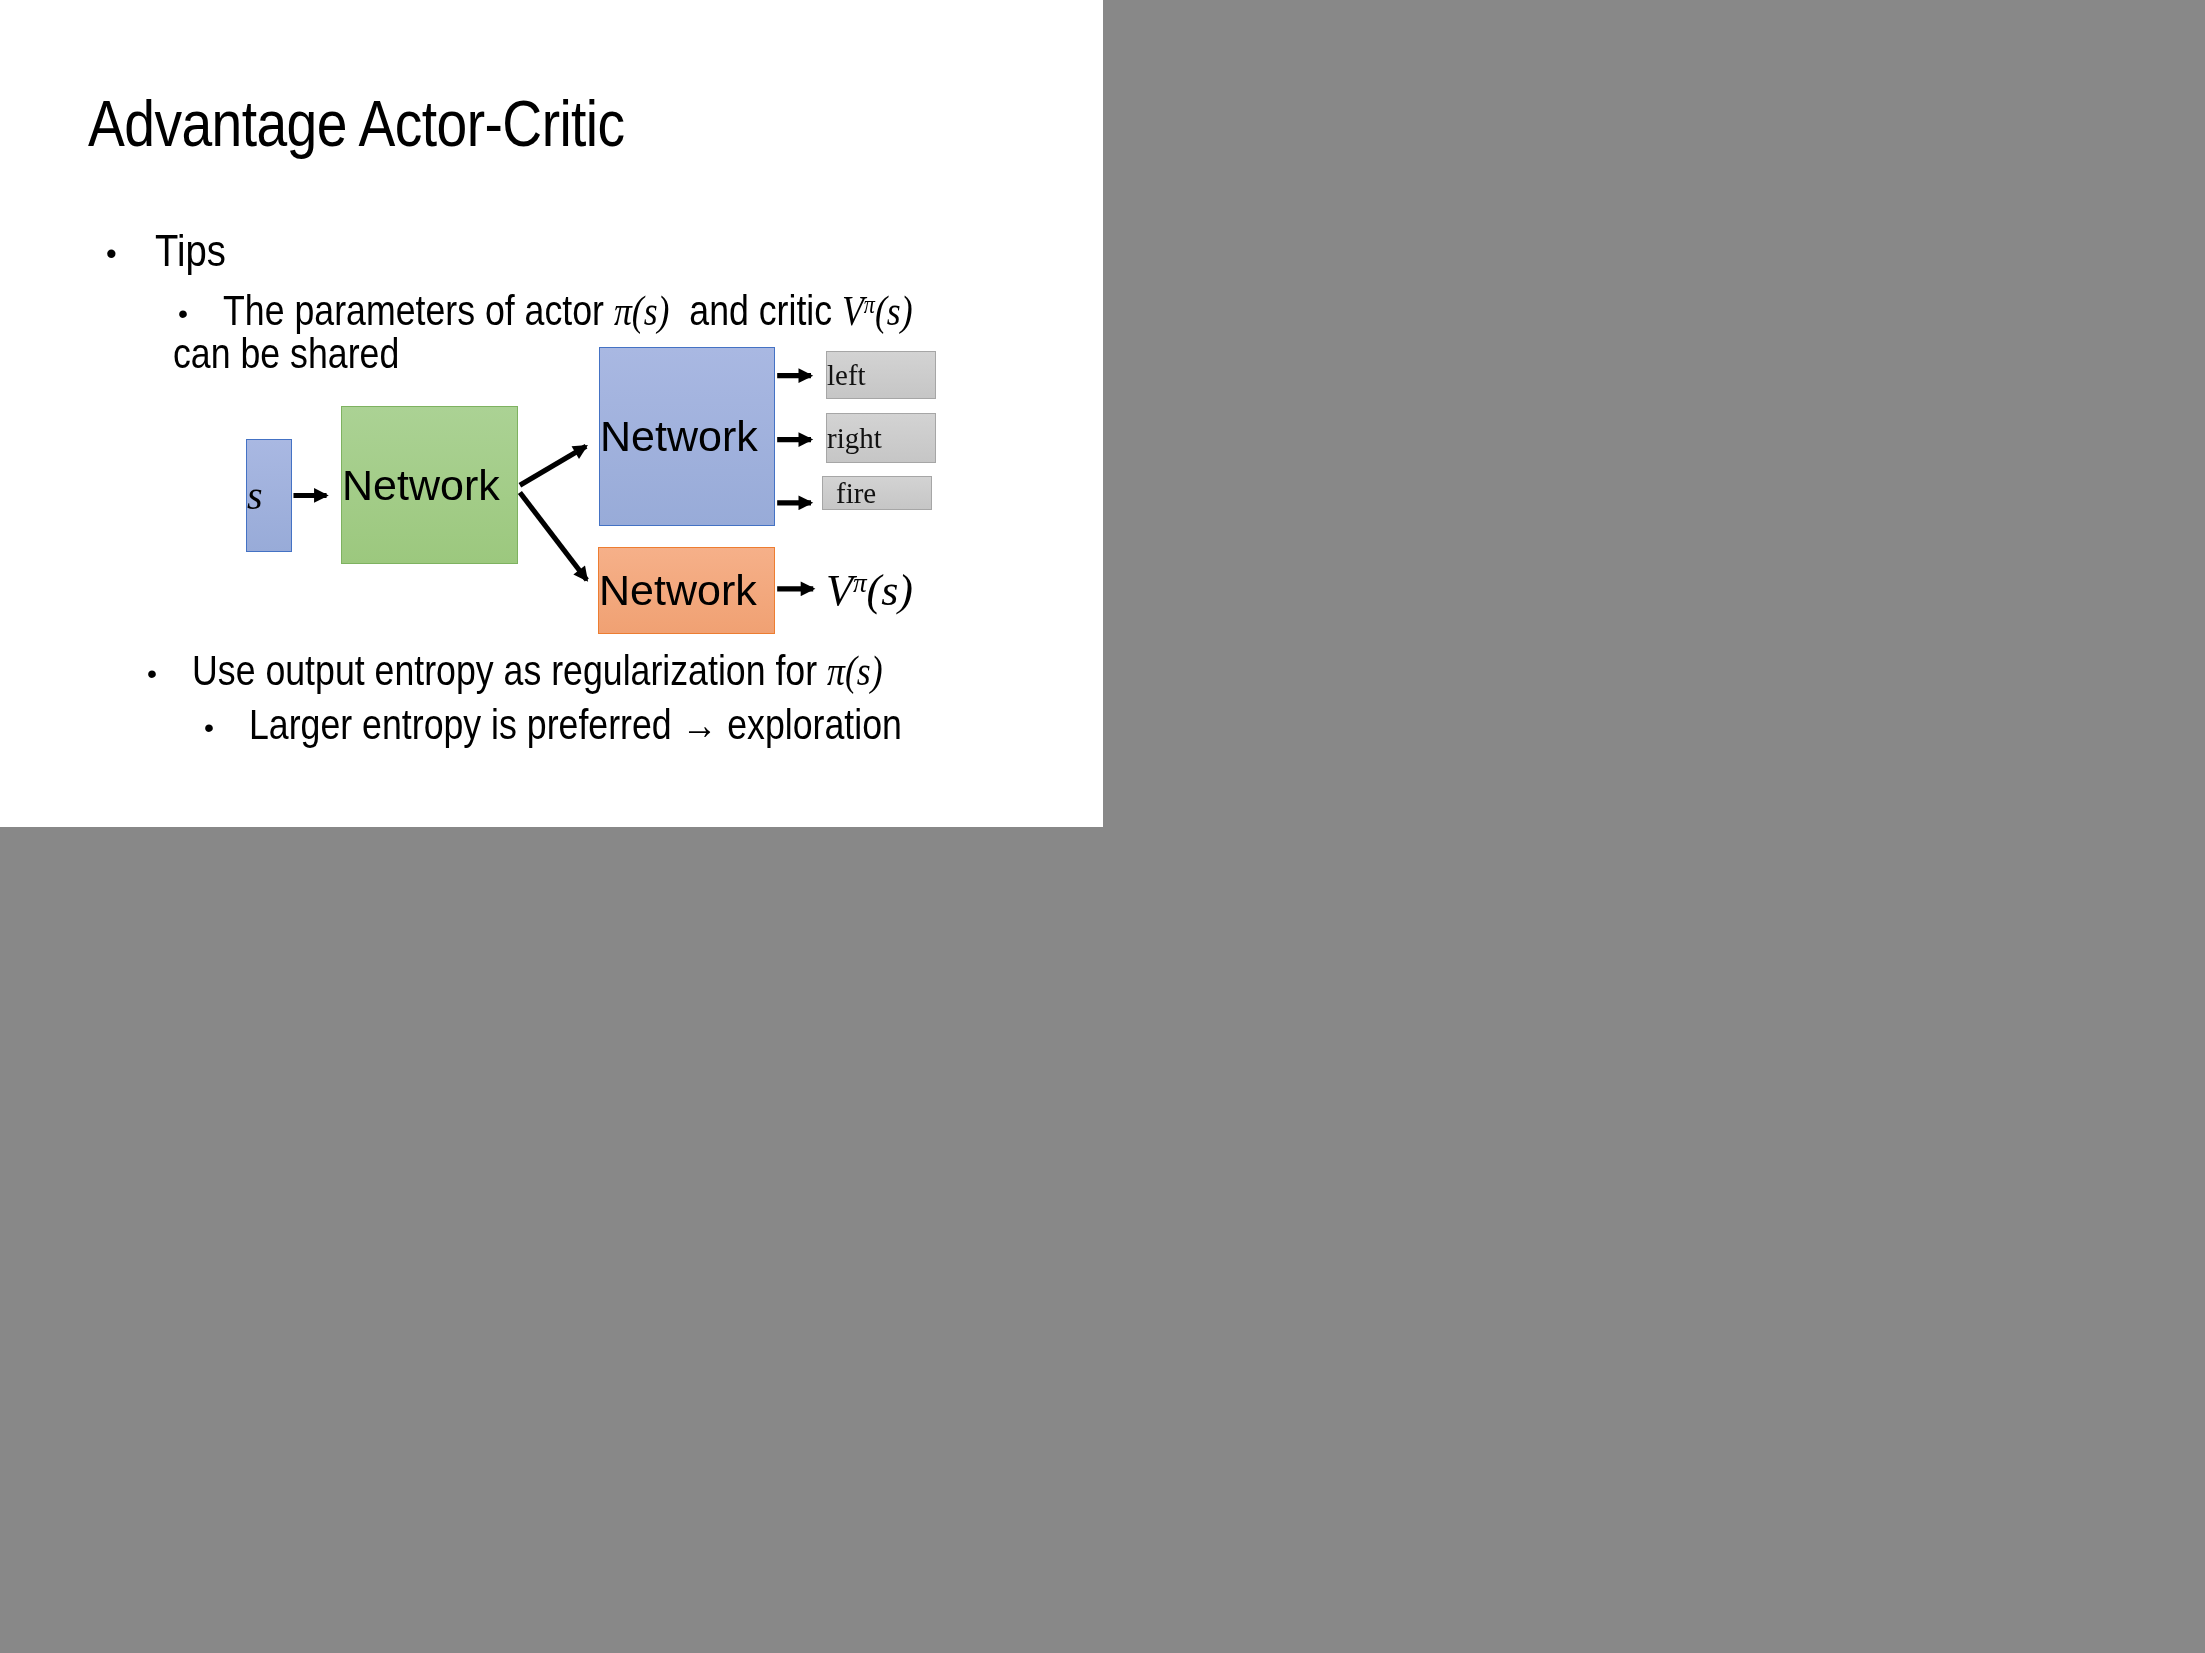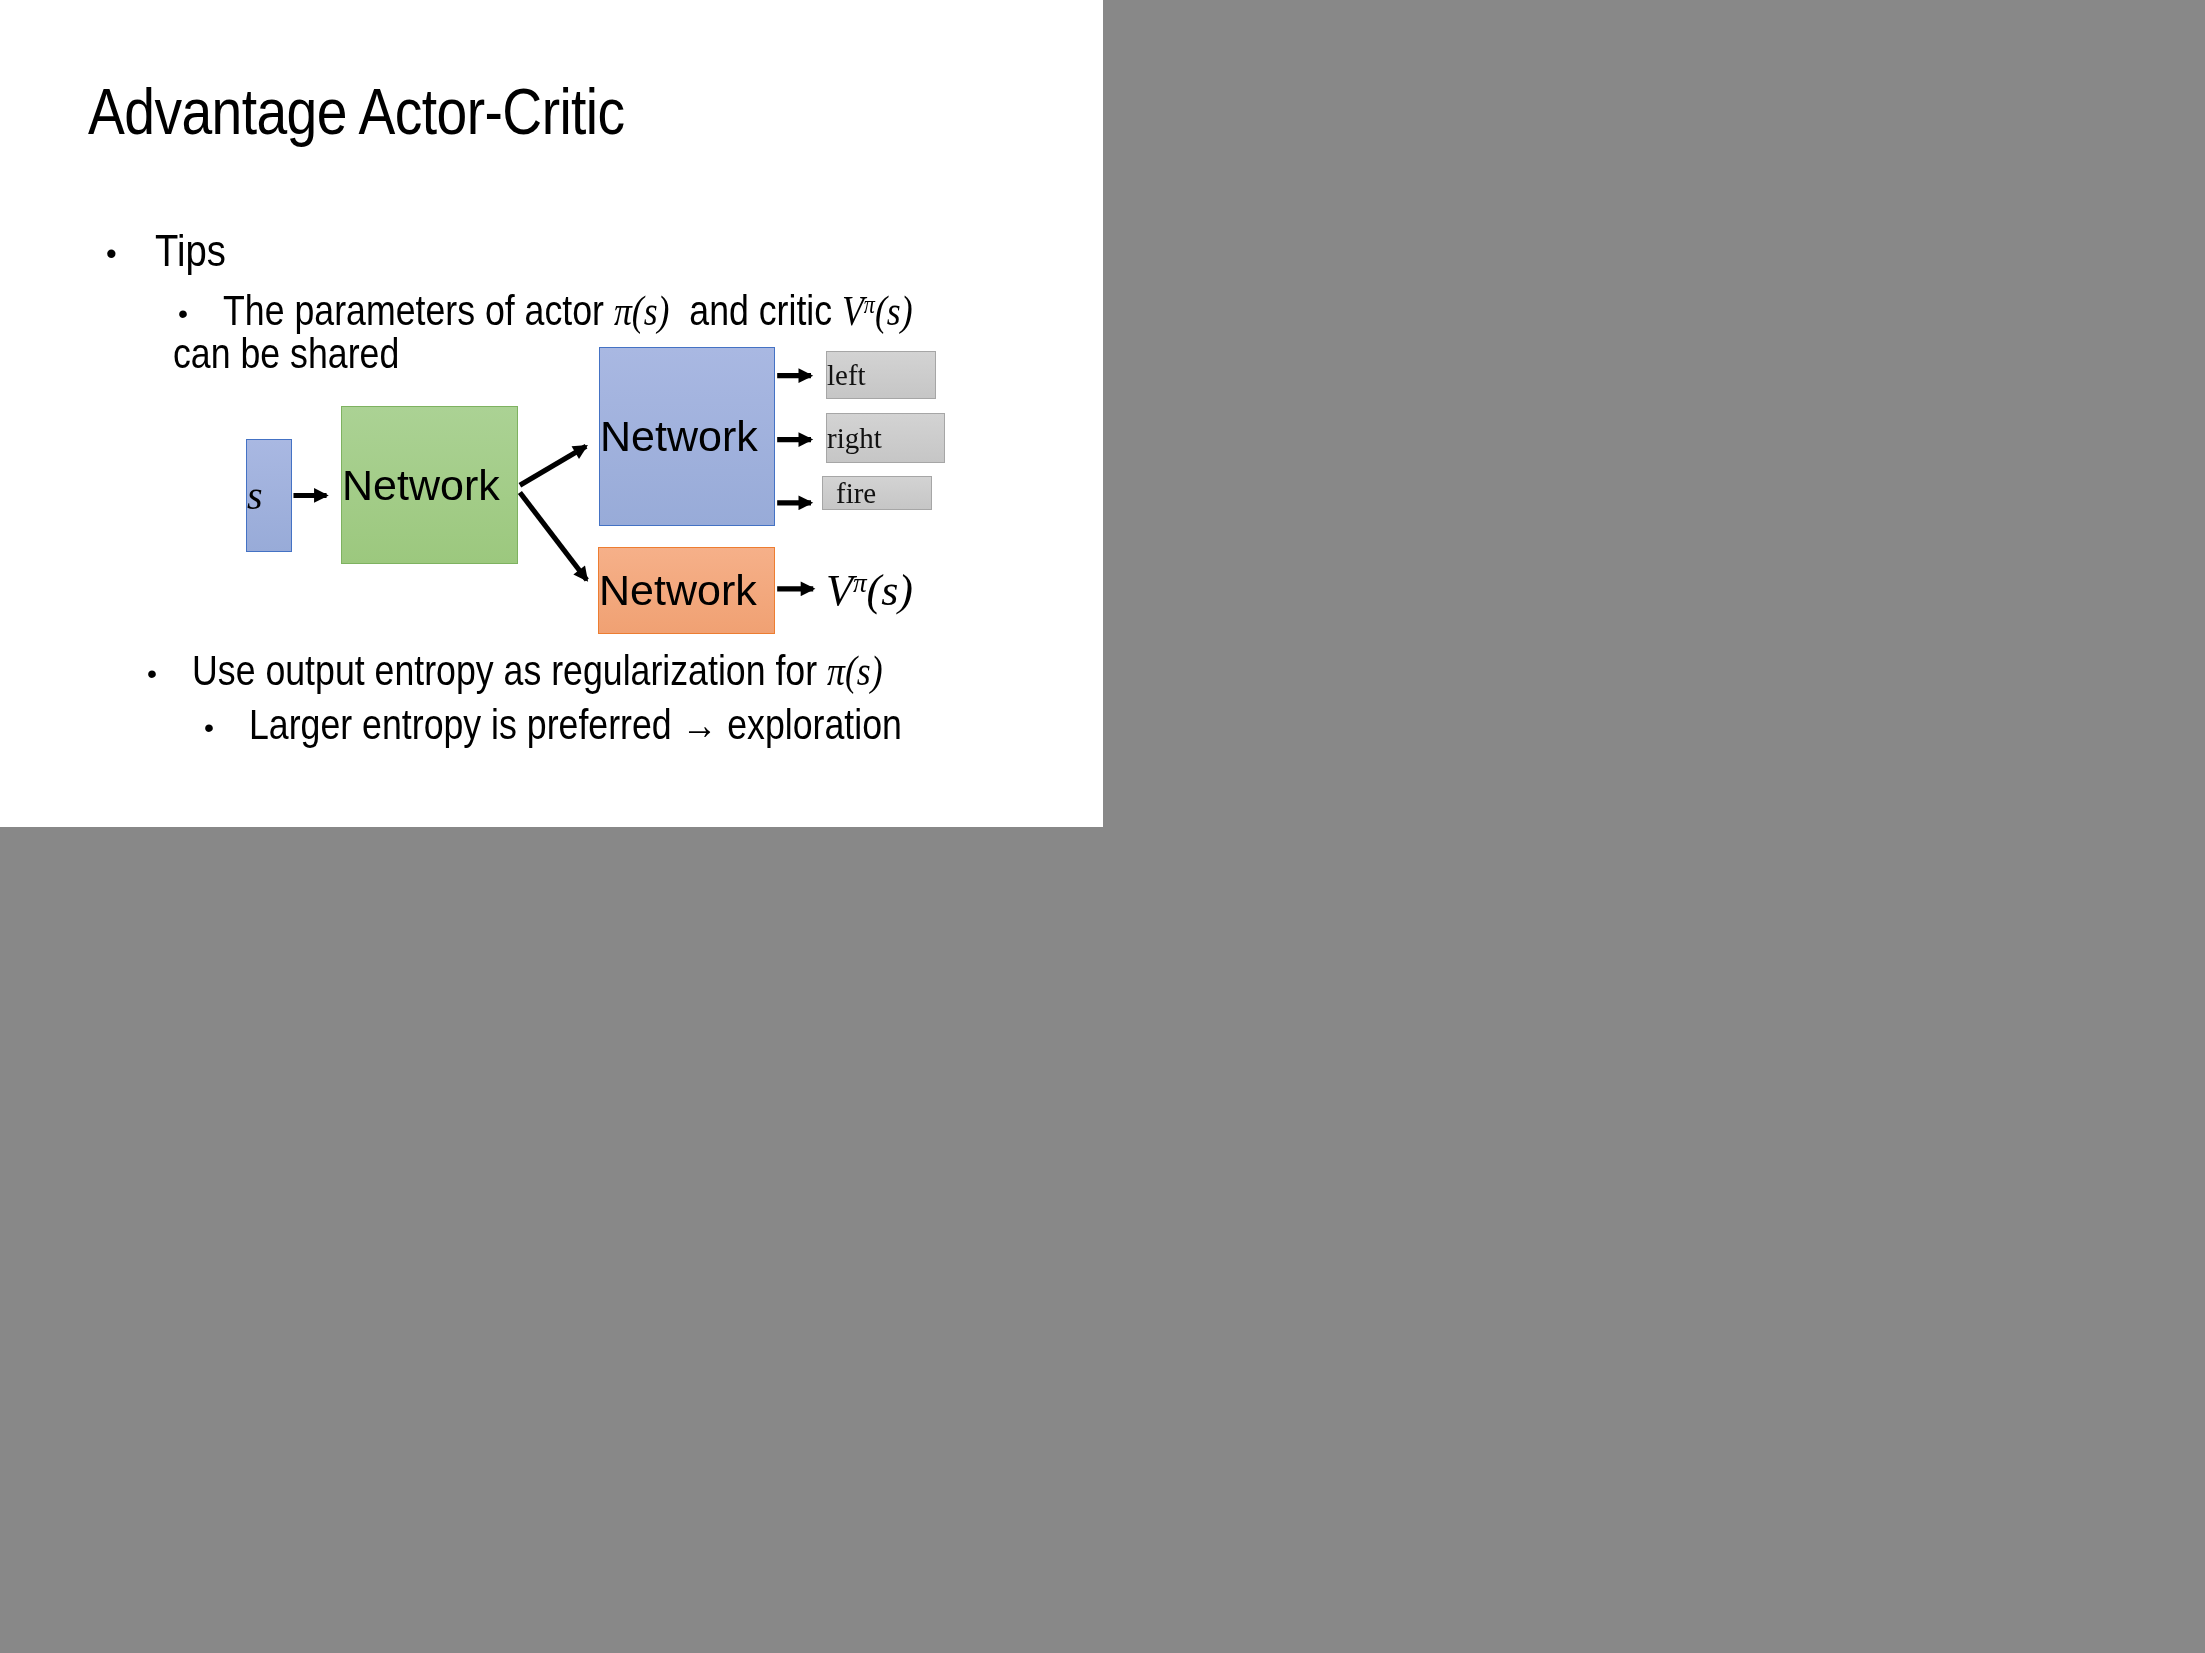--- a/index.html
+++ b/index.html
@@ -30,21 +30,21 @@
            border:1.5px solid var(--gray-border);
            font-family:"Liberation Serif", serif; font-size:29px; color:#111;}
   .vlabel{font-size:44px;}
   svg.arrows{position:absolute; left:0; top:0; width:1103px; height:827px; pointer-events:none;}
 </style>
 </head>
 <body>
 
 <div class="slide">
 
-  <div class="row title" style="left:88px; top:74px;text-align:right;">
+  <div class="row title" style="left:88px; top:86px;text-align:right;">
     <span class="cond">Advantage Actor-Critic</span>
   </div>
 
   <div class="row lvl1" style="left:90px; top:225px;">
     <span class="bullet">•</span>
     <span style="display:inline-block; width:13.2px;"></span>
     <span class="cond">Tips</span>
   </div>
 
   <div class="row lvl2" style="left:147px; top:287px;margin-left:31px;">
@@ -69,21 +69,21 @@
     <span class="netlabel">Network</span>
   </div>
 
   <div class="box orangebox" style="left:598px; top:547px; width:177px; height:87px;">
     <span class="netlabel">Network</span>
   </div>
 
   <div class="box graybox" style="left:826px; top:351px; width:110px; height:48px;">
     <span>left</span>
   </div>
-  <div class="box graybox" style="left:826px; top:413px; width:119px; height:50px;">
+  <div class="box graybox" style="left:826px; top:413px; width:110px; height:50px;">
     <span>right</span>
   </div>
   <div class="box graybox" style="left:822px; top:476px; width:110px; height:34px;padding-left:13px;">
     <span>fire</span>
   </div>
 
   <div class="row vlabel" style="left:826px; top:565px;">
     <span class="math">V</span><span class="msup">π</span><span class="math">(s)</span>
   </div>
 

